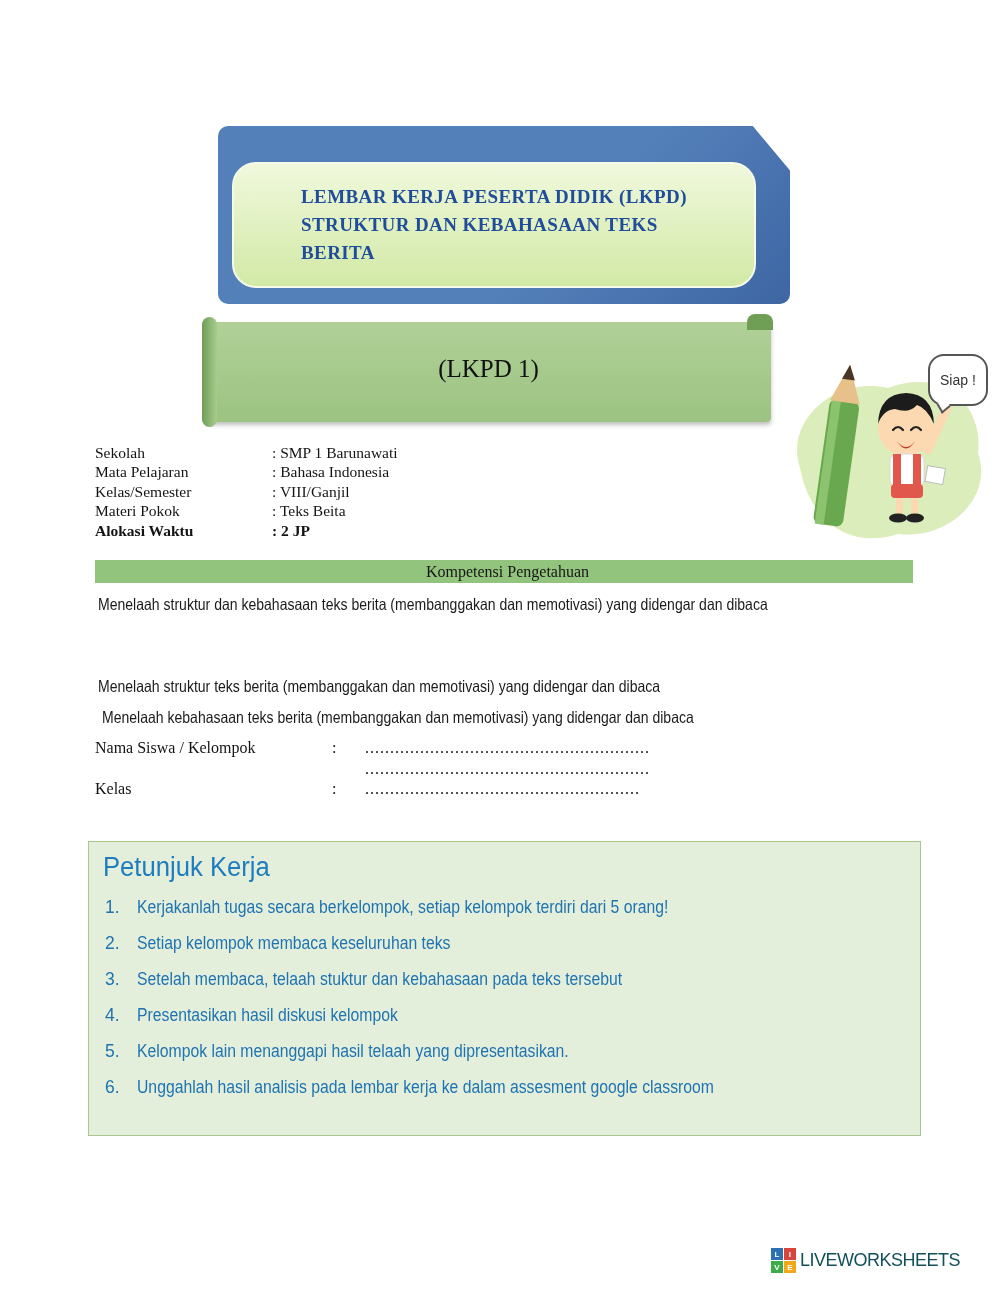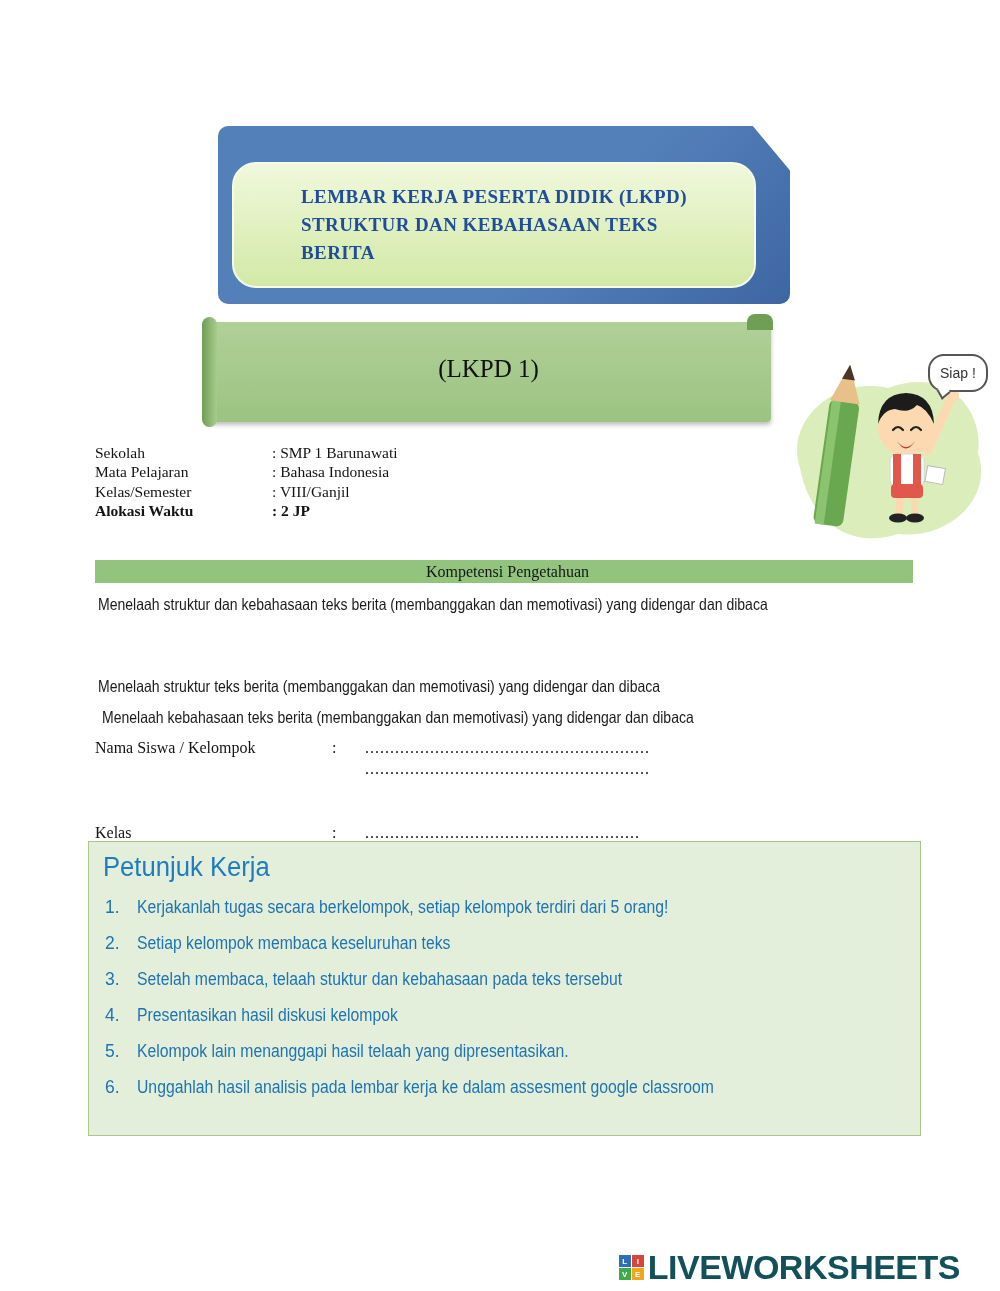--- a/index.html
+++ b/index.html
@@ -24,21 +24,21 @@
           border-radius:4px;box-shadow:0 3px 4px rgba(0,0,0,.25);}
   .scroll::before{content:"";position:absolute;left:-4px;top:-5px;width:15px;height:110px;
           background:linear-gradient(90deg,#6f9e55,#a8cc8e);border-radius:8px;}
   .scroll::after{content:"";position:absolute;right:-2px;top:-8px;width:26px;height:16px;
           background:#6f9e55;border-radius:8px 8px 0 0;}
   .scroll-label{position:absolute;left:0;right:0;top:33px;text-align:center;
           font-size:25px;font-weight:normal;color:#101010;}
 
   
   .mascot{position:absolute;left:778px;top:348px;width:218px;height:212px;}
-  .bubble{position:absolute;left:150px;top:6px;padding:9px 10px;background:#fff;
+  .bubble{position:absolute;left:150px;top:6px;padding:16px 10px;background:#fff;
           border:2px solid #555;border-radius:16px;
           font-family:"Liberation Sans",sans-serif;font-size:14px;color:#333;}
   .bubble::after{content:"";position:absolute;left:8px;bottom:-7px;width:9px;height:9px;
           background:#fff;border-right:2px solid #555;border-bottom:2px solid #555;
           transform:rotate(60deg) skewX(10deg);}
 
   
   .info{position:absolute;left:95px;top:443px;font-size:15.5px;line-height:19.4px;}
   .info-row{display:flex;}
   .info-label{width:177px;}
@@ -53,41 +53,41 @@
   
   .cond{font-family:"Liberation Sans",sans-serif;transform:scaleX(.85);
         transform-origin:0 50%;white-space:nowrap;}
   .para{position:absolute;left:98px;font-size:16.5px;color:#1b1b1b;}
   .para.komp{top:595px;}
   .para.ind0{top:677px;}
   .para.ind1{top:708px;left:102px;}
 
   
   .id-row{position:absolute;left:95px;display:flex;font-size:16px;color:#141414;}
-  .id-row.r0{top:739px;} .id-row.r1{top:760px;} .id-row.r2{top:824px;}
+  .id-row.r0{top:739px;} .id-row.r1{top:760px;} .id-row.r2{top:780px;}
   .id-label{width:237px;}
   .id-colon{width:33px;}
   .id-dots{letter-spacing:1px;}
 
   
   .petunjuk{position:absolute;left:88px;top:841px;width:833px;height:295px;
         background:#e3efda;border:1px solid #a9c68e;box-sizing:border-box;padding:8px 12px;}
   .petunjuk-title{font-family:"Liberation Sans",sans-serif;font-size:27px;color:#1e7cc0;
         margin:2px 0 14px 2px;transform:scaleX(.95);transform-origin:0 50%;}
   .p-item{display:flex;margin-bottom:15px;font-size:17.5px;color:#1f73b2;
         font-family:"Liberation Sans",sans-serif;}
   .p-num{width:32px;flex:none;padding-left:4px;}
   .p-text{transform:scaleX(.9);transform-origin:0 50%;white-space:nowrap;}
 
   
   .logo{position:absolute;right:40px;top:1248px;display:flex;align-items:center;gap:4px;cursor:pointer;}
   .logo-grid{display:grid;grid-template-columns:12px 12px;grid-template-rows:12px 12px;gap:1px;}
   .logo-sq{display:flex;align-items:center;justify-content:center;color:#fff;
         font-family:"Liberation Sans",sans-serif;font-size:8px;font-weight:bold;}
-  .logo-text{font-family:"Liberation Sans",sans-serif;font-weight:bold;font-size:34px;
+  .logo-text{font-family:"Liberation Sans",sans-serif;font-weight:normal;font-size:18px;
         color:#12505a;letter-spacing:-.5px;}
 </style>
 </head>
 <body>
 
 <div class="page">
 
   <div class="banner">
     <div class="banner-inner">
       <div class="banner-title">
@@ -141,20 +141,24 @@
       <span class="info-value">: SMP 1 Barunawati</span>
     </div>
     <div class="info-row">
       <span class="info-label">Mata Pelajaran</span>
       <span class="info-value">: Bahasa Indonesia</span>
     </div>
     <div class="info-row">
       <span class="info-label">Kelas/Semester</span>
       <span class="info-value">: VIII/Ganjil</span>
     </div>
+    <div class="info-row">
+      <span class="info-label">Materi Pokok</span>
+      <span class="info-value">: Teks Beita</span>
+    </div>
     <div class="info-row bold">
       <span class="info-label">Alokasi Waktu</span>
       <span class="info-value">: 2 JP</span>
     </div>
   </div>
 
   <div class="bar kompetensi">Kompetensi Pengetahuan</div>
   <div class="para komp cond">Menelaah struktur dan kebahasaan teks berita (membanggakan dan memotivasi) yang didengar dan dibaca</div>
 
   <div class="para ind0 cond">Menelaah struktur teks berita (membanggakan dan memotivasi) yang didengar dan dibaca</div>

